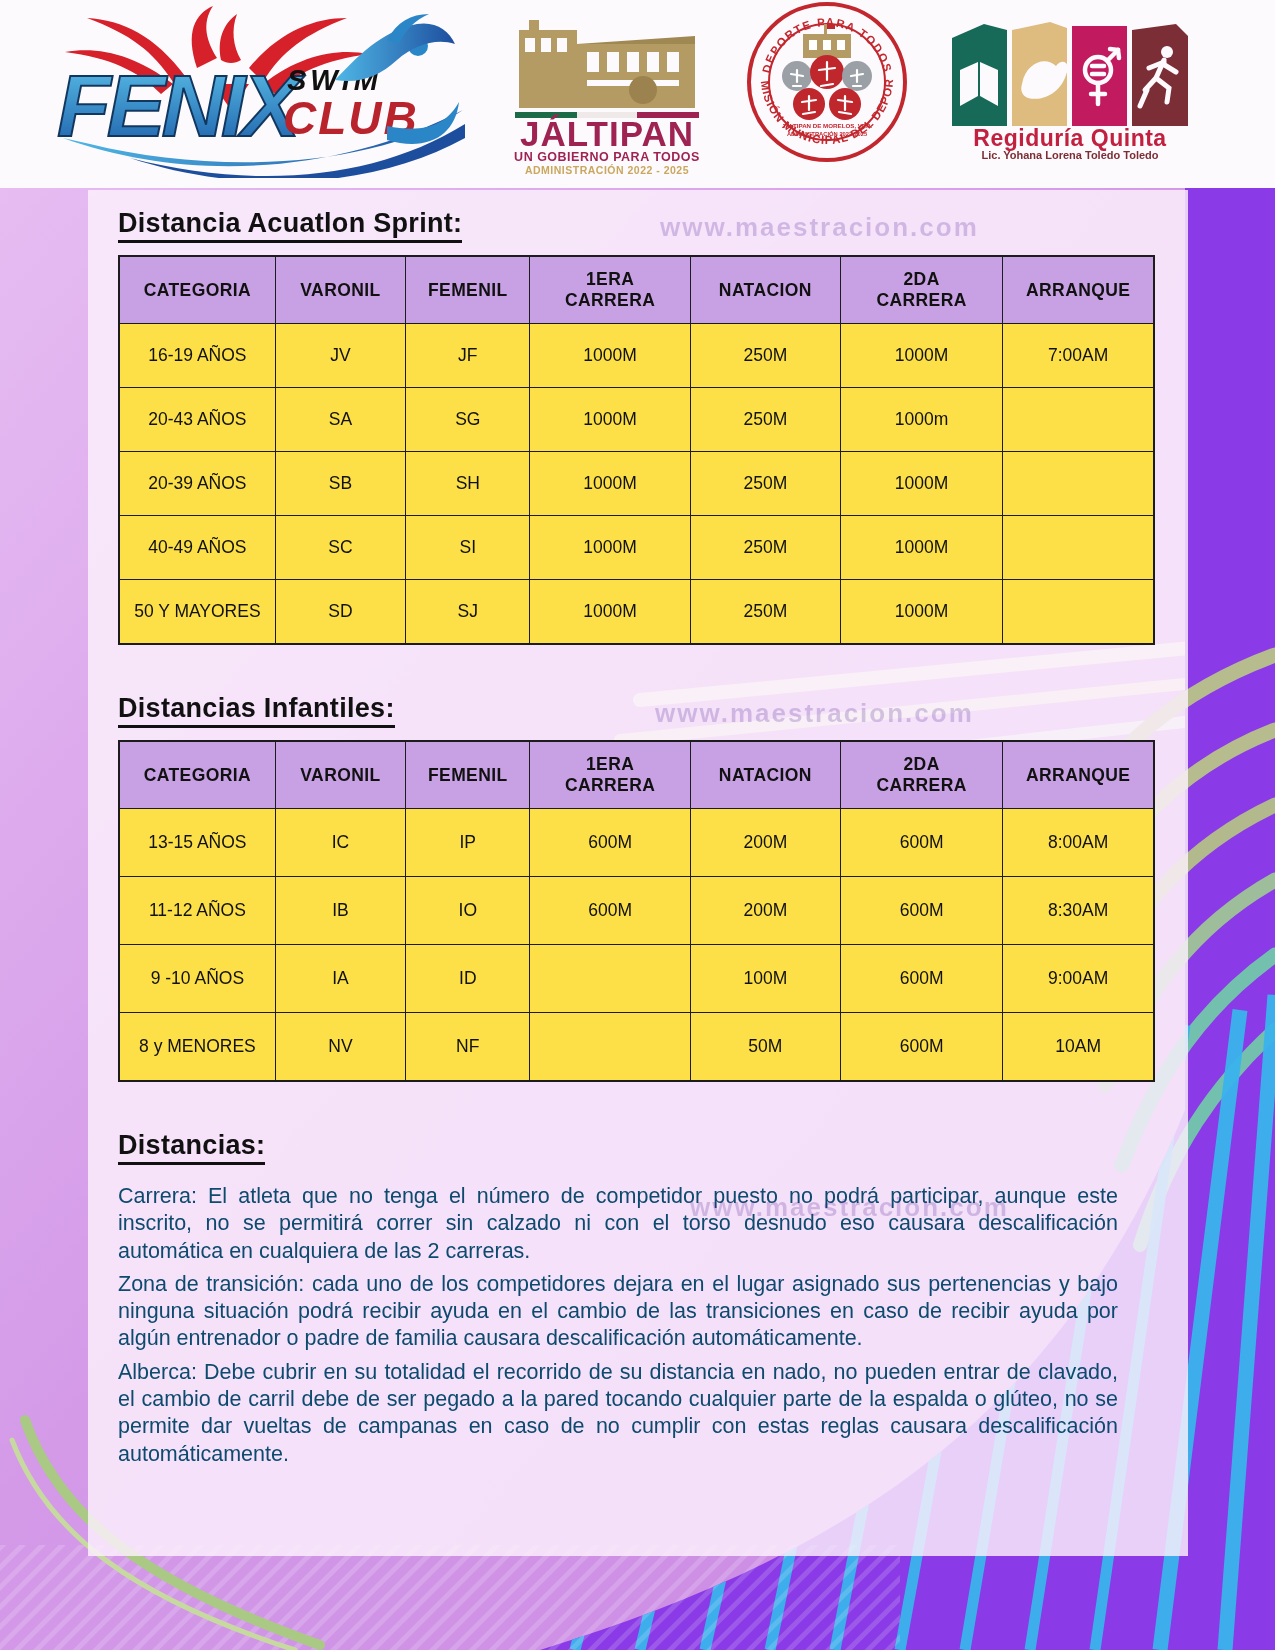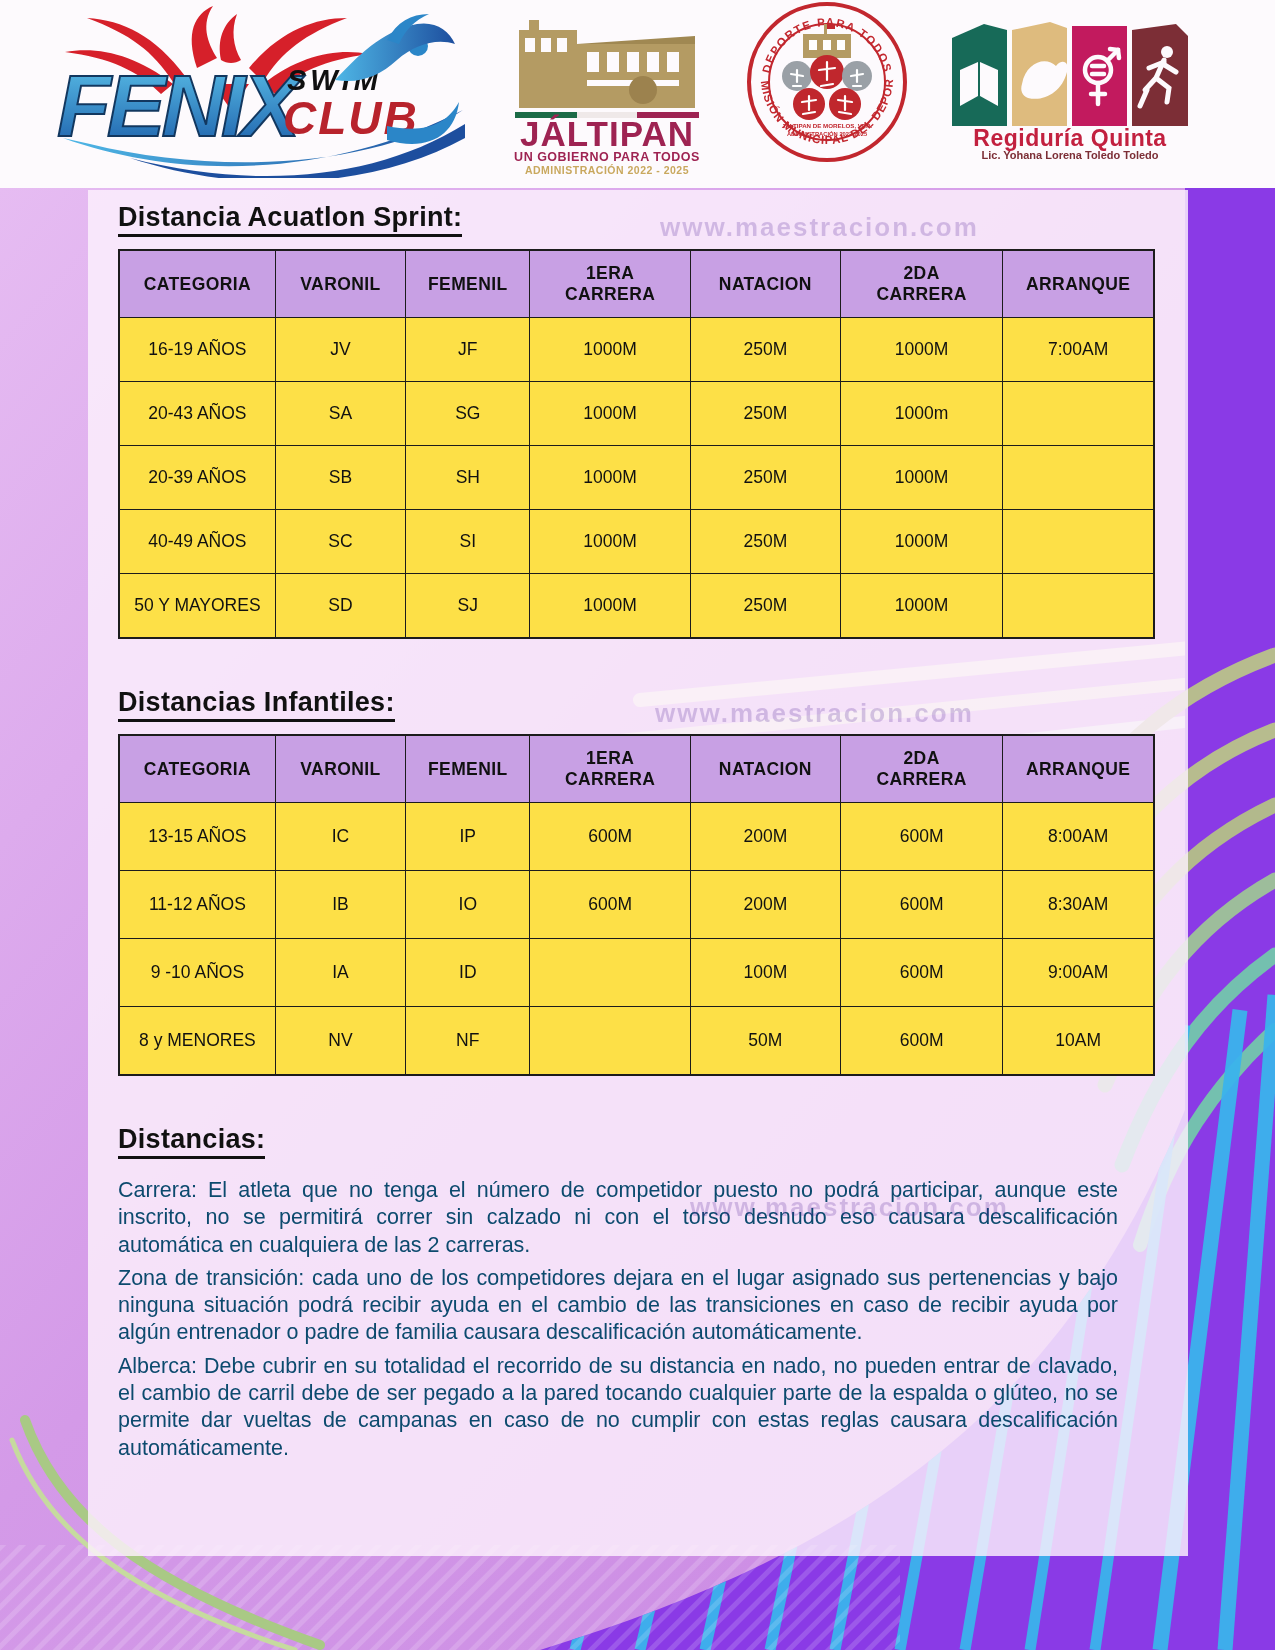--- a/index.html
+++ b/index.html
@@ -12,21 +12,21 @@
   
   .top-band{
     position:absolute;left:0;top:0;width:1275px;height:188px;
     background:#fdfafd;z-index:3;display:block;
   }
   .logo{position:absolute;}
   
   .panel{
     position:absolute;left:88px;top:190px;width:1100px;height:1366px;
     background:rgba(252,242,253,0.82);z-index:2;
-    padding:4px 30px;box-sizing:border-box;
+    padding:10px 30px;box-sizing:border-box;
   }
   .sec-title{
     display:inline-block;margin:8px 0 12px 0;
     font-size:27px;font-weight:800;color:#111;
     border-bottom:3px solid #111;padding-bottom:1px;letter-spacing:.3px;
   }
   .sec-title.mt{margin-top:48px;}
   table.dist-table{
     border-collapse:collapse;width:1037px;background:#fde047;
     border:2.5px solid #1c1c1c;table-layout:fixed;

